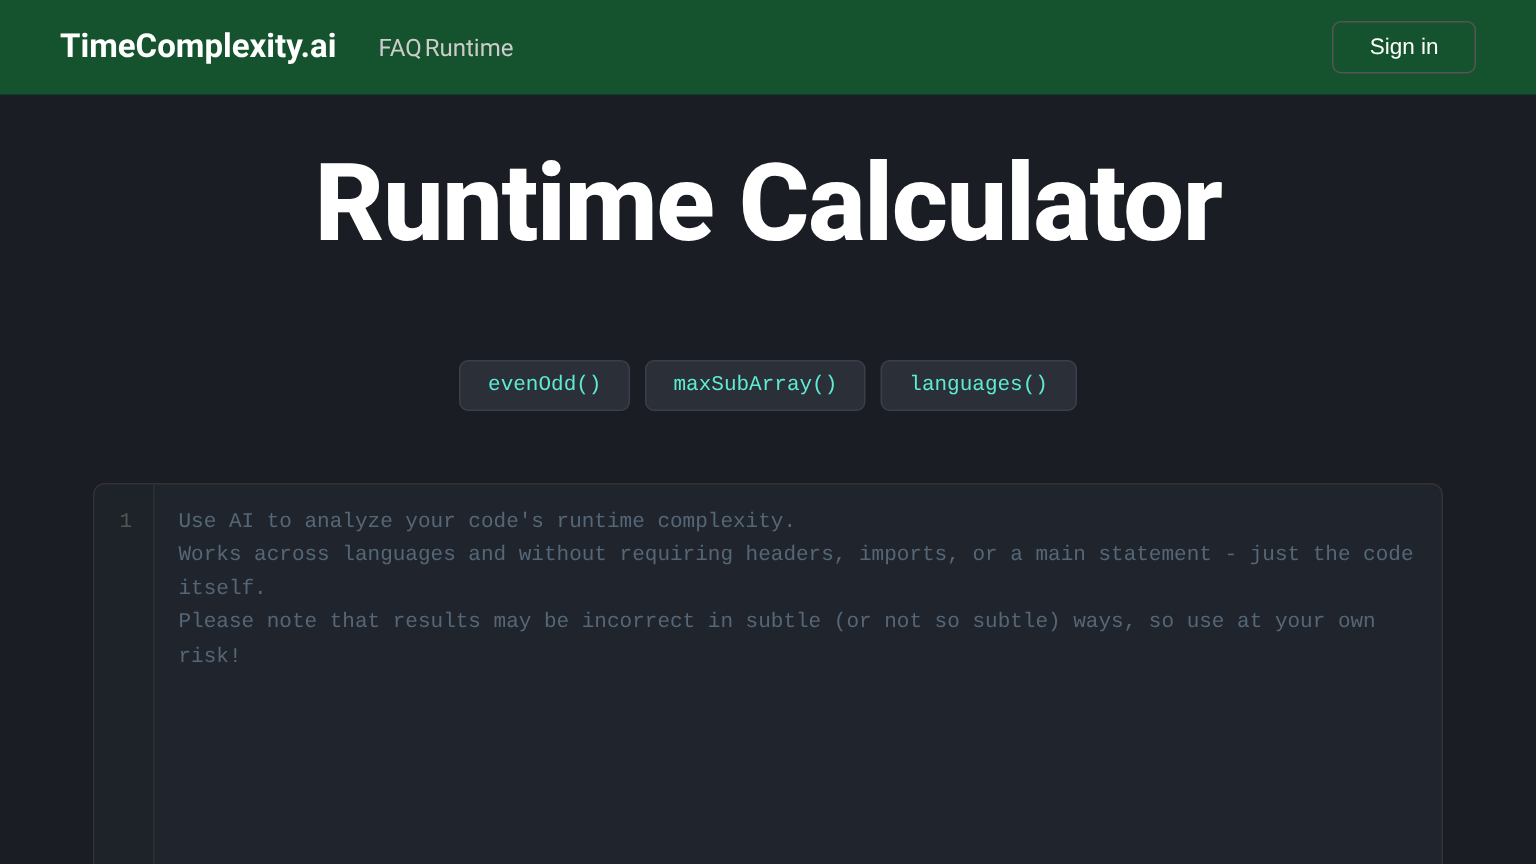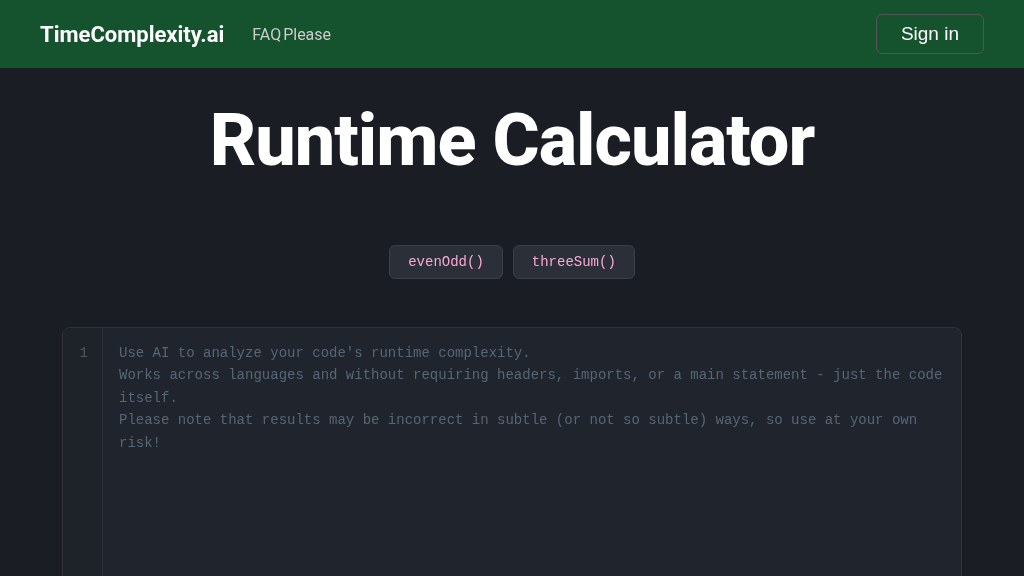--- a/index.html
+++ b/index.html
@@ -47,21 +47,21 @@
       cursor: pointer;
     }
 
     .sign-in-btn {
       margin-left: auto;
       background-color: transparent;
       color: #ffffff;
       border: 1px solid #555;
       padding: 8px 24px;
       border-radius: 6px;
-      font-size: 19px;
+      font-size: 15px;
       cursor: pointer;
     }
 
     
     main {
       display: flex;
       flex-direction: column;
       align-items: center;
       padding: 30px 40px 0;
       gap: 32px;
@@ -80,21 +80,21 @@
     .examples-row {
       display: flex;
       gap: 10px;
       margin-bottom: 16px;
       flex-wrap: wrap;
       justify-content: center;
     }
 
     .example-btn {
       background-color: #2a2f38;
-      color: #f9a8d4;
+      color: #5eead4;
       border: 1px solid #3a3f4a;
       padding: 8px 18px;
       border-radius: 6px;
       font-size: 14px;
       cursor: pointer;
       font-family: 'Courier New', monospace;
     }
 
     
     .editor-container {
@@ -139,31 +139,32 @@
       color: #556677;
     }
   </style>
 </head>
 <body>
 
 <header>
   <span class="logo">TimeComplexity.ai</span>
   <nav>
     <a class="nav-link">FAQ</a>
-    <a class="nav-link">Please</a>
+    <a class="nav-link">Runtime</a>
   </nav>
   <button class="sign-in-btn">Sign in</button>
 </header>
 
 <main>
   <h1>Runtime Calculator</h1>
 
   <div class="examples-row">
     <button class="example-btn">evenOdd()</button>
-    <button class="example-btn">threeSum()</button>
+    <button class="example-btn">maxSubArray()</button>
+    <button class="example-btn">languages()</button>
   </div>
 
   <div class="editor-container">
     <div class="line-numbers">
       <span>1</span>
     </div>
     <textarea class="code-area" placeholder="Use AI to analyze your code's runtime complexity.
 Works across languages and without requiring headers, imports, or a main statement - just the code itself.
 Please note that results may be incorrect in subtle (or not so subtle) ways, so use at your own risk!" style=""></textarea>
   </div>

